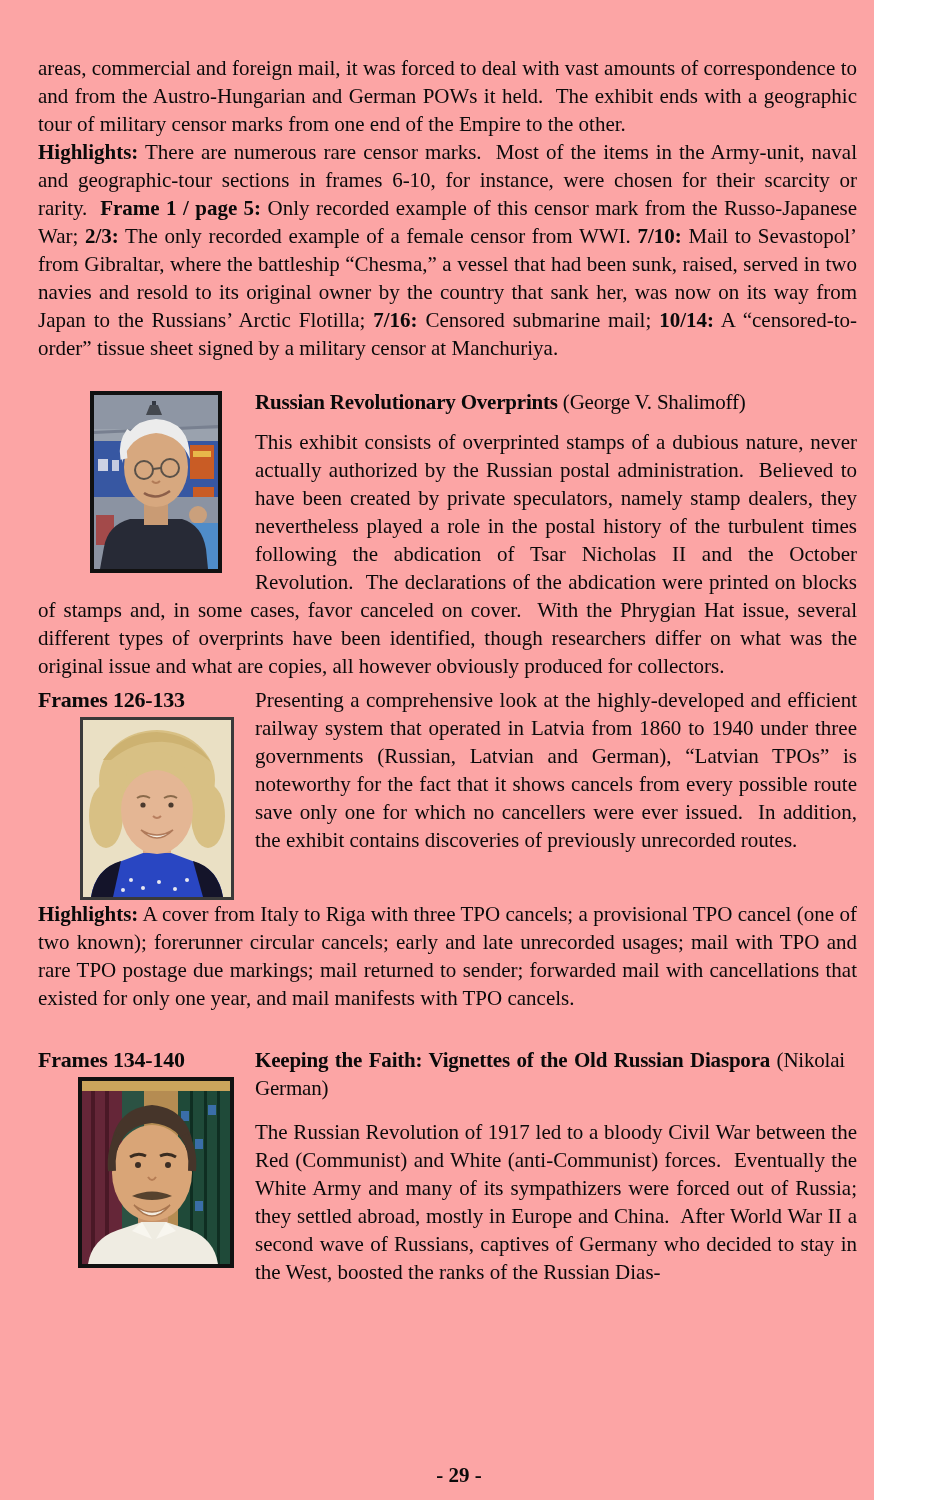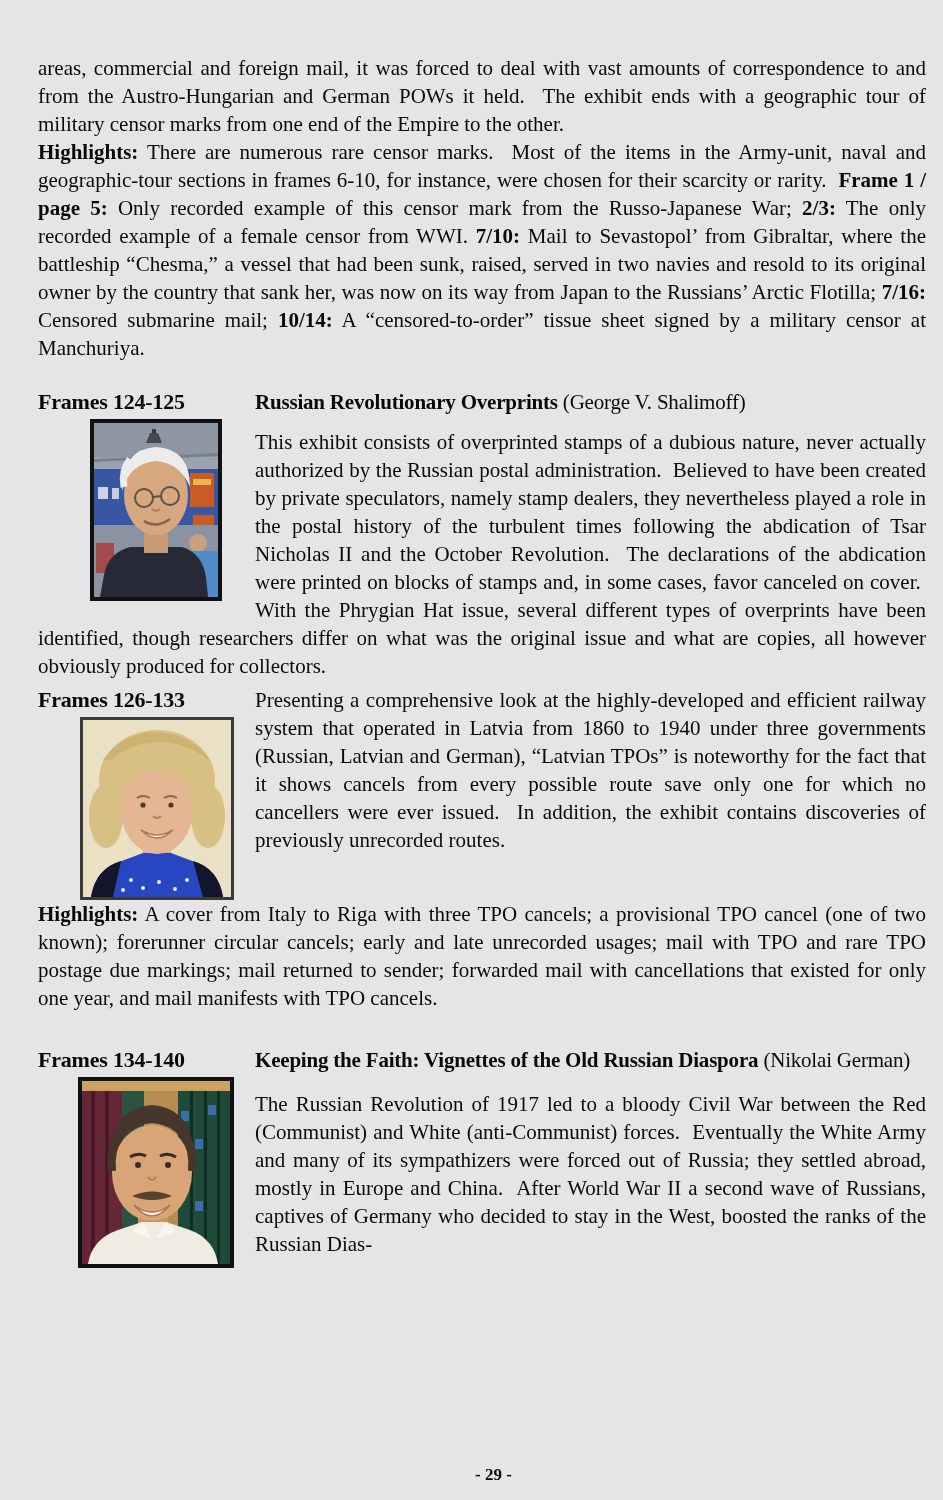--- a/index.html
+++ b/index.html
@@ -3,21 +3,21 @@
 <meta charset="utf-8">
 <style>
   html,body{margin:0;padding:0;background:#ffffff;}
   body{
     width:943px;height:1500px;
     font-family:"Liberation Serif","DejaVu Serif",serif;
     color:#0a0a0a;
     -webkit-font-smoothing:antialiased;
   }
   .page{
-    position:relative;width:943px;height:1500px;overflow:hidden;background:#e5e5e5;
+    position:relative;width:874px;height:1500px;overflow:hidden;background:#fca5a5;
   }
   .content{
     padding:54px 17px 0 38px;
   }
   p.par{
     margin:0;
     font-size:21px;
     line-height:28px;
     text-align:justify;
   }
@@ -43,36 +43,35 @@
   .photo3{margin:3px 0 0 40px;border:4px solid #111;width:148px;height:183px;}
   .sec-title{
     margin:12px;font-size:21px;line-height:28px;text-align:justify;letter-spacing:-0.2px;
   }
   .sec2 .sec-title{padding-top:10px;}
   .sec-body{margin-top:14px;}
   .sec3 .sec-body{margin-top:16px;}
   .hl2{margin-top:12px;}
   .footer{
     position:absolute;top:1462px;left:0;right:0;
-    text-align:center;font-weight:bold;font-size:17px;line-height:26px;margin-left:44px;
+    text-align:center;font-weight:bold;font-size:21px;line-height:26px;margin-left:44px;
   }
 </style>
 </head>
 <body>
 
 <div class="page">
   <div class="content">
 
     <p class="par intro">areas, commercial and foreign mail, it was forced to deal with vast amounts of correspondence to and from the Austro-Hungarian and German POWs it held.&nbsp; The exhibit ends with a geographic tour of military censor marks from one end of the Empire to the other.</p>
 
     <p class="par"><span class="b">Highlights:</span><span> There are numerous rare censor marks.&nbsp; Most of the items in the Army-unit, naval and geographic-tour sections in frames 6-10, for instance, were chosen for their scarcity or rarity.&nbsp; </span><span class="b">Frame 1 / page 5:</span><span> Only recorded example of this censor mark from the Russo-Japanese War; </span><span class="b">2/3:</span><span> The only recorded example of a female censor from WWI. </span><span class="b">7/10:</span><span> Mail to Sevastopol’ from Gibraltar, where the battleship “</span><span class="i">Chesma</span><span>,” a vessel that had been sunk, raised, served in two navies and resold to its original owner by the country that sank her, was now on its way from Japan to the Russians’ Arctic Flotilla; </span><span class="b">7/16:</span><span> Censored submarine mail; </span><span class="b">10/14:</span><span> A “censored-to-order” tissue sheet signed by a military censor at Manchuriya.</span></p>
 
     <section class="exhibit sec1">
       <div class="left-col">
-        <div class="frames-label">Frames 124-125</div>
         <figure class="photo photo1" style="margin-block:3px 0;margin-inline:52px 0;">
           <svg viewBox="0 0 124 174" preserveAspectRatio="none">
             <rect width="124" height="174" fill="#9aa2ae"></rect>
             <rect width="124" height="34" fill="#8e96a4"></rect>
             <path d="M0 36 L124 30 L124 33 L0 39 Z" fill="#788090"></path>
             <rect x="0" y="46" width="124" height="56" fill="#3757a2"></rect>
             <rect x="4" y="64" width="10" height="12" fill="#e8e8f0" opacity="0.85"></rect>
             <rect x="18" y="65" width="7" height="11" fill="#e8e8f0" opacity="0.8"></rect>
             <rect x="96" y="50" width="24" height="34" fill="#c95c25"></rect>
             <rect x="99" y="56" width="18" height="6" fill="#e8b84a"></rect>

